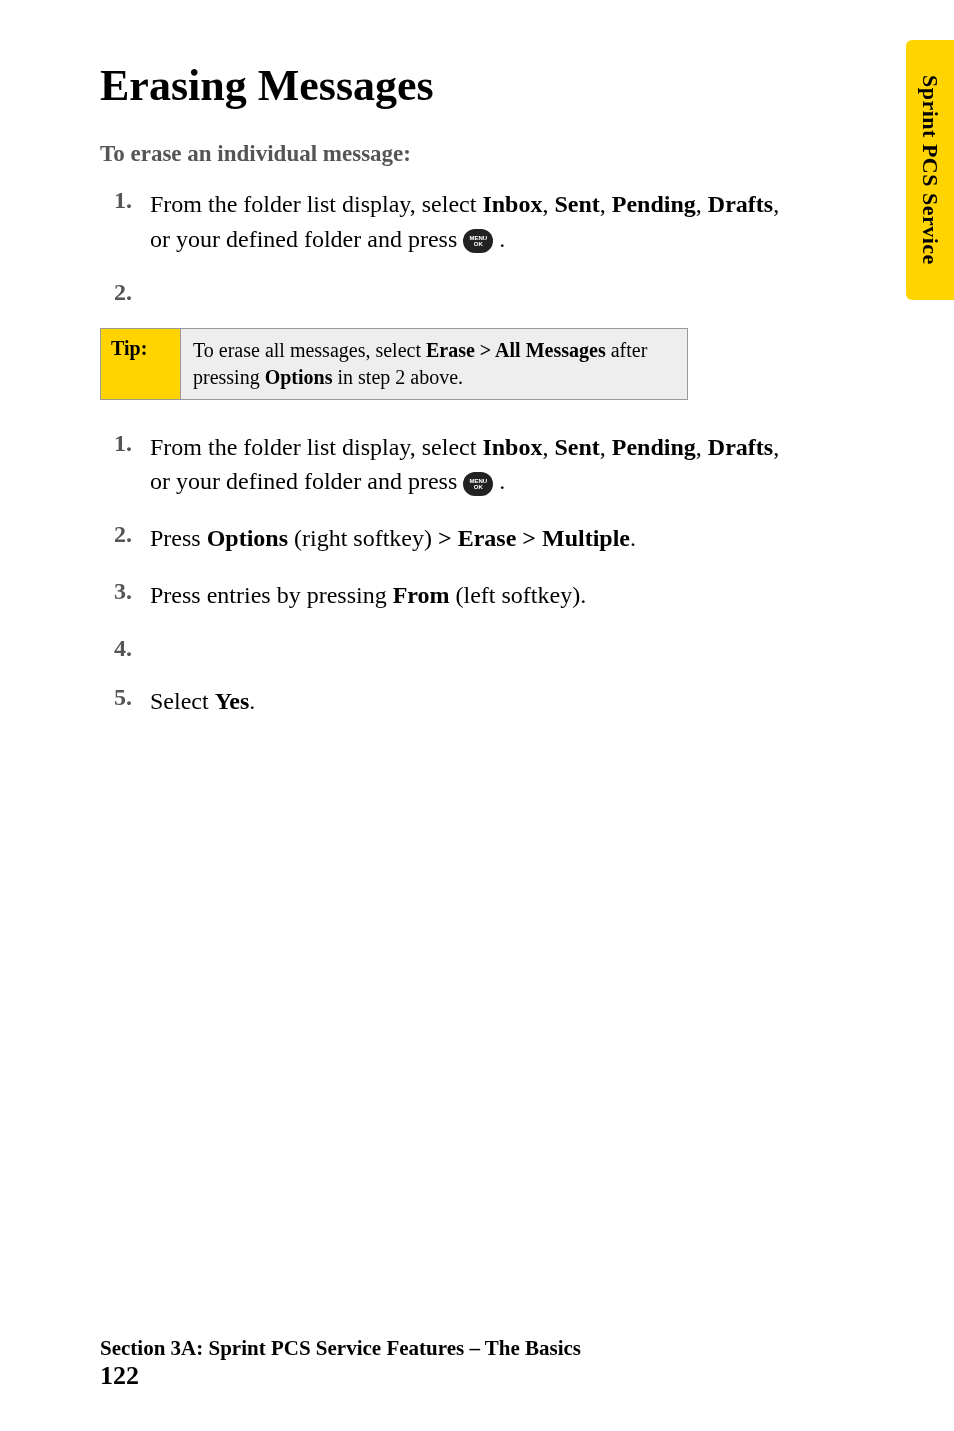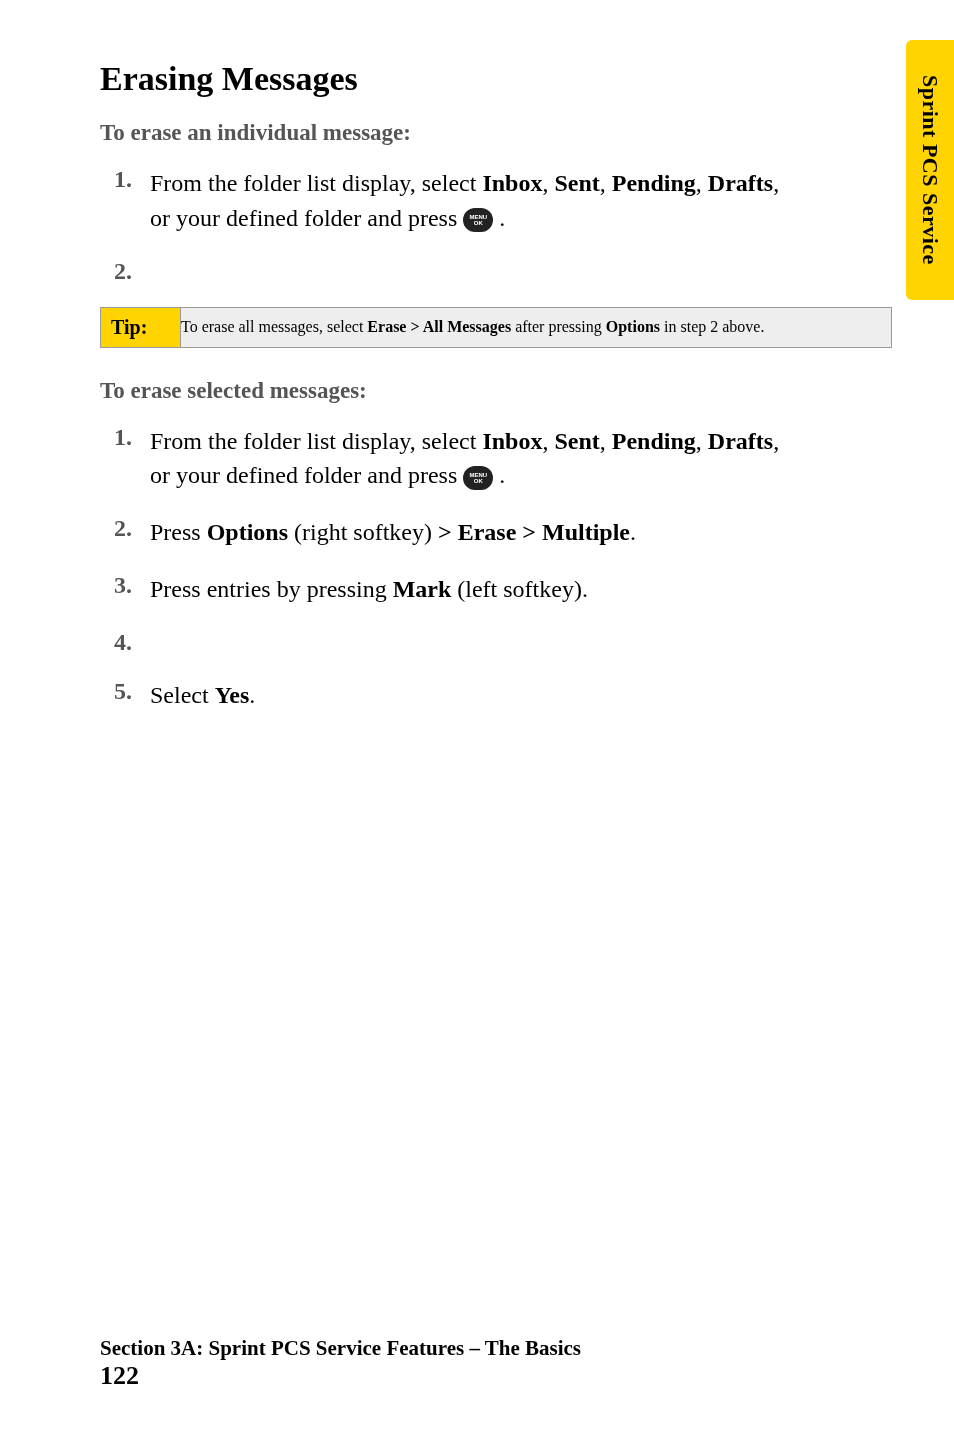--- a/index.html
+++ b/index.html
@@ -1,31 +1,31 @@
 <!DOCTYPE html>
 <html><head>
 <meta charset="utf-8">
 <style>
   * { margin: 0; padding: 0; box-sizing: border-box; }
   html, body { width: 954px; height: 1431px; background: #fff; font-family: Georgia, 'Times New Roman', serif; color: #000; }
   .page { position: relative; width: 954px; height: 1431px; padding: 60px 100px 40px 100px; }
   .side-tab { position: absolute; right: 0; top: 40px; width: 48px; height: 260px; background: #ffd400; border-top-left-radius: 6px; border-bottom-left-radius: 6px; display: flex; align-items: center; justify-content: center; }
   .side-tab-text { writing-mode: vertical-rl; font-weight: 700; font-size: 22px; color: #000; font-family: Georgia, serif; letter-spacing: 0.5px; }
-  h1 { font-size: 34px; font-weight: 700; margin-bottom: 22px; }
+  h1 { font-size: 44px; font-weight: 700; margin-bottom: 30px; }
   .lead { font-size: 23px; font-weight: 700; color: #555; margin-bottom: 20px; }
   ol { list-style: none; }
   li.step { display: flex; margin-bottom: 22px; padding-right: 60px; }
   .step-num { flex: 0 0 50px; text-align: right; padding-right: 18px; font-weight: 700; font-size: 24px; color: #555; }
   .step-body { flex: 1; font-size: 24px; line-height: 1.45; }
   .b { font-weight: 700; }
   .menu-icon { display: inline-flex; align-items: center; justify-content: center; width: 30px; height: 24px; background: #222; border-radius: 12px; color: #fff; font-size: 6px; font-family: Arial, sans-serif; font-weight: 700; vertical-align: middle; line-height: 1; text-align: center; flex-direction: column; padding: 2px 0; }
   .menu-icon .line { display: block; line-height: 1; }
-  .tip-box { display: flex; border: 1px solid #999; margin: 10px 0 30px 0; width: 792px; }
+  .tip-box { display: flex; border: 1px solid #999; margin: 10px 0 30px 0; width: 588px; }
   .tip-label { flex: 0 0 80px; background: #ffd400; font-weight: 700; font-size: 20px; padding: 8px 10px; border-right: 1px solid #999; }
-  .tip-body { flex: 1; background: #eee; font-size: 16px; padding: 8px 0; line-height: 1.35; }
+  .tip-body { flex: 1; background: #eee; font-size: 20px; padding: 8px 12px; line-height: 1.35; }
   .footer { position: absolute; bottom: 40px; left: 100px; right: 90px; display: flex; justify-content: space-between; align-items: baseline; flex-direction: column; }
   .footer-text { font-size: 21px; font-weight: 700; }
   .footer-page { font-size: 26px; font-weight: 700; }
 </style>
 </head>
 <body>
 
 <div class="page">
 
   <div class="side-tab">
@@ -52,21 +52,20 @@
     </li>
   </ol>
 
   <div class="tip-box">
     <div class="tip-label">Tip:</div>
     <div class="tip-body">
       <span>To erase all messages, select </span><span class="b">Erase &gt; All Messages</span><span> after pressing </span><span class="b">Options</span><span> in step 2 above.</span>
     </div>
   </div>
 
-  <p class="lead">To erase selected messages:</p>
 
   <ol>
     <li class="step">
       <div class="step-num">1.</div>
       <div class="step-body">
         <span>From the folder list display, select </span><span class="b">Inbox</span><span>, </span><span class="b">Sent</span><span>, </span><span class="b">Pending</span><span>, </span><span class="b">Drafts</span><span>, or your defined folder and press </span>
         <span class="menu-icon">
             <span class="line">MENU</span>
             <span class="line">OK</span>
           </span><span> .</span>
@@ -74,21 +73,21 @@
     </li>
     <li class="step">
       <div class="step-num">2.</div>
       <div class="step-body">
         <span>Press </span><span class="b">Options</span><span> (right softkey) </span><span class="b">&gt; Erase &gt; Multiple</span><span>.</span>
       </div>
     </li>
     <li class="step">
       <div class="step-num">3.</div>
       <div class="step-body">
-        <span>Press entries by pressing </span><span class="b">Mark</span><span> (left softkey).</span>
+        <span>Press entries by pressing </span><span class="b">From</span><span> (left softkey).</span>
       </div>
     </li>
     <li class="step">
       <div class="step-num">4.</div>
     </li>
     <li class="step">
       <div class="step-num">5.</div>
       <div class="step-body">
         <span>Select </span><span class="b">Yes</span><span>.</span>
       </div>

